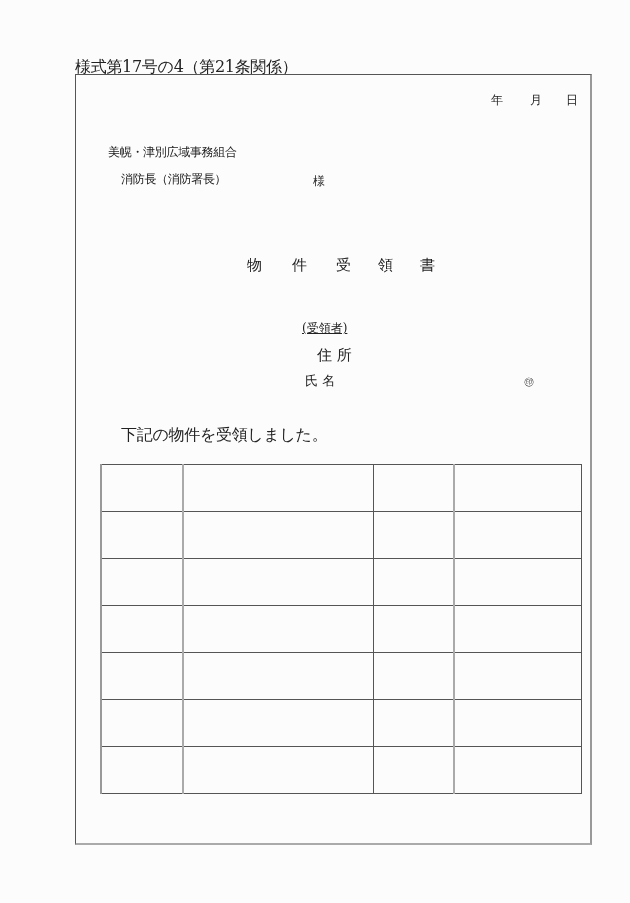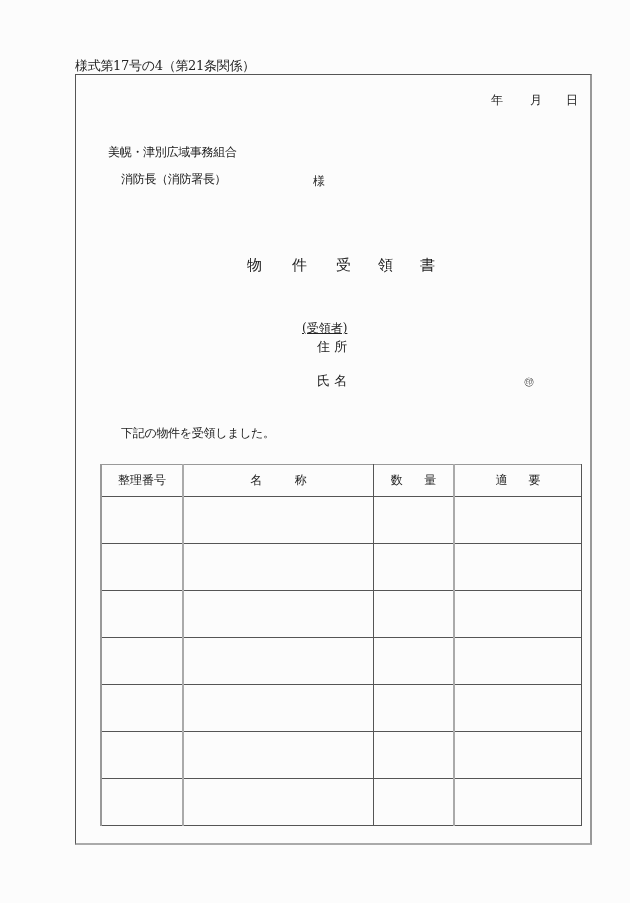--- a/index.html
+++ b/index.html
@@ -2,36 +2,36 @@
 <html><head>
 <meta charset="utf-8">
 <style>
   html, body { margin:0; padding:0; }
   body {
     width:630px; height:903px; background:#fcfcfc; position:relative;
     font-family: "DejaVu Serif", "Liberation Serif", serif; color:#222;
     overflow:hidden;
   }
   .abs { position:absolute; white-space:nowrap; }
-  .form-label { left:75px; top:57px; font-size:13px; letter-spacing:-0.3px; }
+  .form-label { left:75px; top:57px; font-size:16px; letter-spacing:-0.3px; }
   .frame {
     position:absolute; left:75px; top:74px; width:517px; height:771px;
     border:1px solid #555; border-right:2px solid #999; border-bottom:2px solid #aaa;
     box-sizing:border-box;
   }
   .date { top:92px; font-size:12px; }
   .recipient1 { left:108px; top:144px; font-size:12px; letter-spacing:-0.3px; }
   .recipient2 { left:121px; top:171px; font-size:12px; letter-spacing:-0.3px;font-family:Liberation Serif, serif; }
   .sama { left:313px; top:173px; font-size:12px; }
   .title { top:256px; font-size:15px; }
   .receiver-label { left:302px; top:320px; font-size:12px;text-decoration:underline; }
-  .addr-label { left:317px; top:338px; font-size:13px; }
-  .name-label { left:317px; top:372px; font-size:13px; }
+  .addr-label { left:317px; top:346px; font-size:15px; }
+  .name-label { left:305px; top:372px; font-size:13px; }
   .seal { left:524px; top:375px; font-size:10px; }
-  .statement { left:121px; top:425px; font-size:12px; letter-spacing:-0.3px; }
+  .statement { left:121px; top:425px; font-size:16px; letter-spacing:-0.3px; }
 
   table.items {
     position:absolute; left:100px; top:464px; width:474px;
     border-collapse:collapse; table-layout:fixed;
   }
   table.items th, table.items td {
     border:1px solid #555; font-weight:normal; font-size:12px; padding:0;
   }
   table.items th { height:31px; text-align:center; }
   table.items td { height:46px; }
@@ -65,41 +65,20 @@
 
 <div class="abs receiver-label">(受領者)</div>
 <div class="abs addr-label">住 所</div>
 <div class="abs name-label">氏 名</div>
 <div class="abs seal">㊞</div>
 
 <div class="abs statement">下記の物件を受領しました。</div>
 
 <table class="items">
   <tbody>
-      <tr>
-    <th class="c1"><span>整理番号</span></th>
-    <th class="c2">
-          <div class="sp" style="padding:0 50px;">
-            <span>名</span>
-            <span>称</span>
-          </div>
-        </th>
-    <th class="c3">
-          <div class="sp" style="padding:0 6px;">
-            <span>数</span>
-            <span>量</span>
-          </div>
-        </th>
-    <th class="c4">
-          <div class="sp" style="padding:0 30px;">
-            <span>適</span>
-            <span>要</span>
-          </div>
-        </th>
-  </tr>
   <tr>
         <td class="c1"></td>
         <td class="c2"></td>
         <td class="c3"></td>
         <td class="c4"></td>
       </tr>
   <tr>
         <td class="c1"></td>
         <td class="c2"></td>
         <td class="c3"></td>

